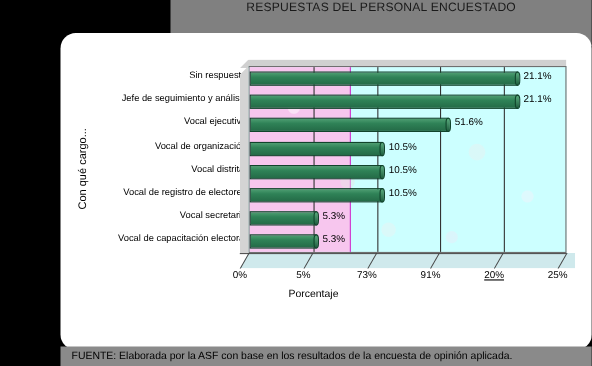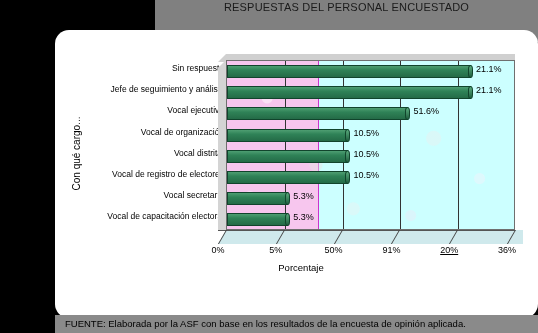--- a/index.html
+++ b/index.html
@@ -85,21 +85,21 @@
          border:0;}
   .floor-line{position:absolute;left:163px;top:199.5px;width:297px;height:1px;
               background:#555;}
   .tick{position:absolute;width:1px;height:14px;background:#444;
         transform:skewX(-30deg);transform-origin:top;}
 
   .xticklabels{position:absolute;left:0;top:215px;width:483px;height:14px;}
   .xtl{position:absolute;font-size:9px;color:#000;transform:translateX(-50%);
        white-space:nowrap;}
   .xtitle{position:absolute;left:0;top:232px;width:460px;text-align:center;
-          font-size:9.5px;color:#000;margin-left:16px;}
+          font-size:9.5px;color:#000;}
 </style>
 </head>
 <body>
 
 <div id="root">
 
   <div class="title-band">
     <div class="t title-line1">RESPUESTAS DEL PERSONAL ENCUESTADO</div>
   </div>
 
@@ -182,24 +182,24 @@
           <div class="tick" style="left: 228.8px; top: 200px;"></div>
           <div class="tick" style="left: 286.6px; top: 200px;"></div>
           <div class="tick" style="left: 344.4px; top: 200px;"></div>
           <div class="tick" style="left: 402.2px; top: 200px;"></div>
           <div class="tick" style="left: 460px; top: 200px;"></div>
         </div>
 
       <div class="xticklabels" id="xticklabels">
           <div class="xtl" style="left: 163px;">0%</div>
           <div class="xtl" style="left: 220.8px;">5%</div>
-          <div class="xtl" style="left: 278.6px;">50%</div>
+          <div class="xtl" style="left: 278.6px;">73%</div>
           <div class="xtl" style="left: 336.4px;">91%</div>
           <div class="xtl" style="left: 394.2px; text-decoration: underline;">20%</div>
-          <div class="xtl" style="left: 452px;">36%</div>
+          <div class="xtl" style="left: 452px;">25%</div>
         </div>
       <div class="xtitle">Porcentaje</div>
     </div>
   </div>
 
   <div class="footer">
     <span>FUENTE: Elaborada por la ASF con base en los resultados de la encuesta de opinión aplicada.</span>
   </div>
 
 </div>

